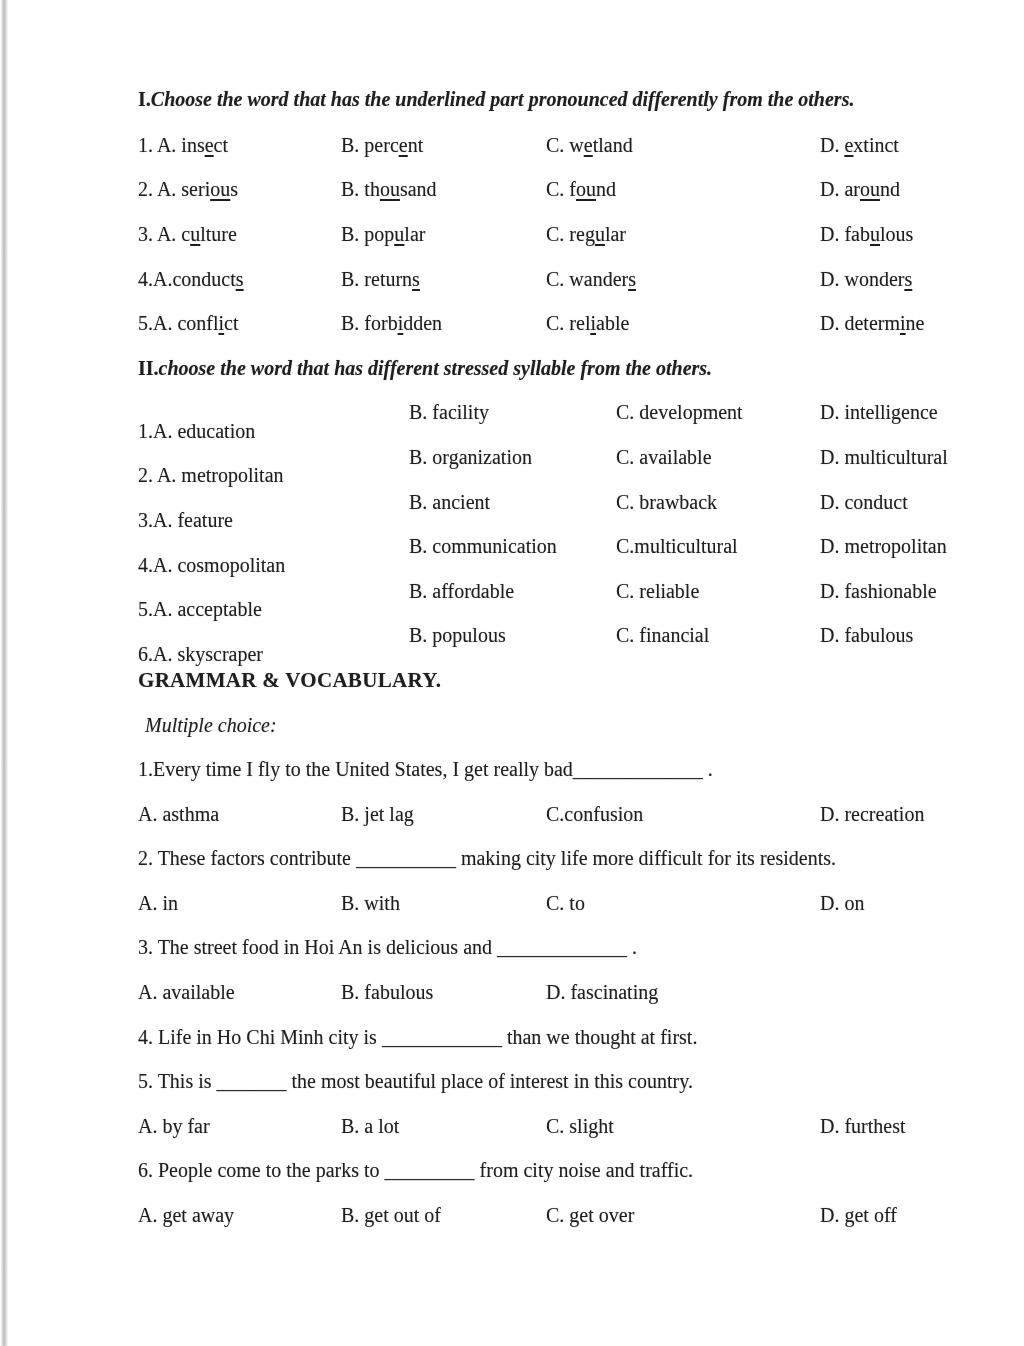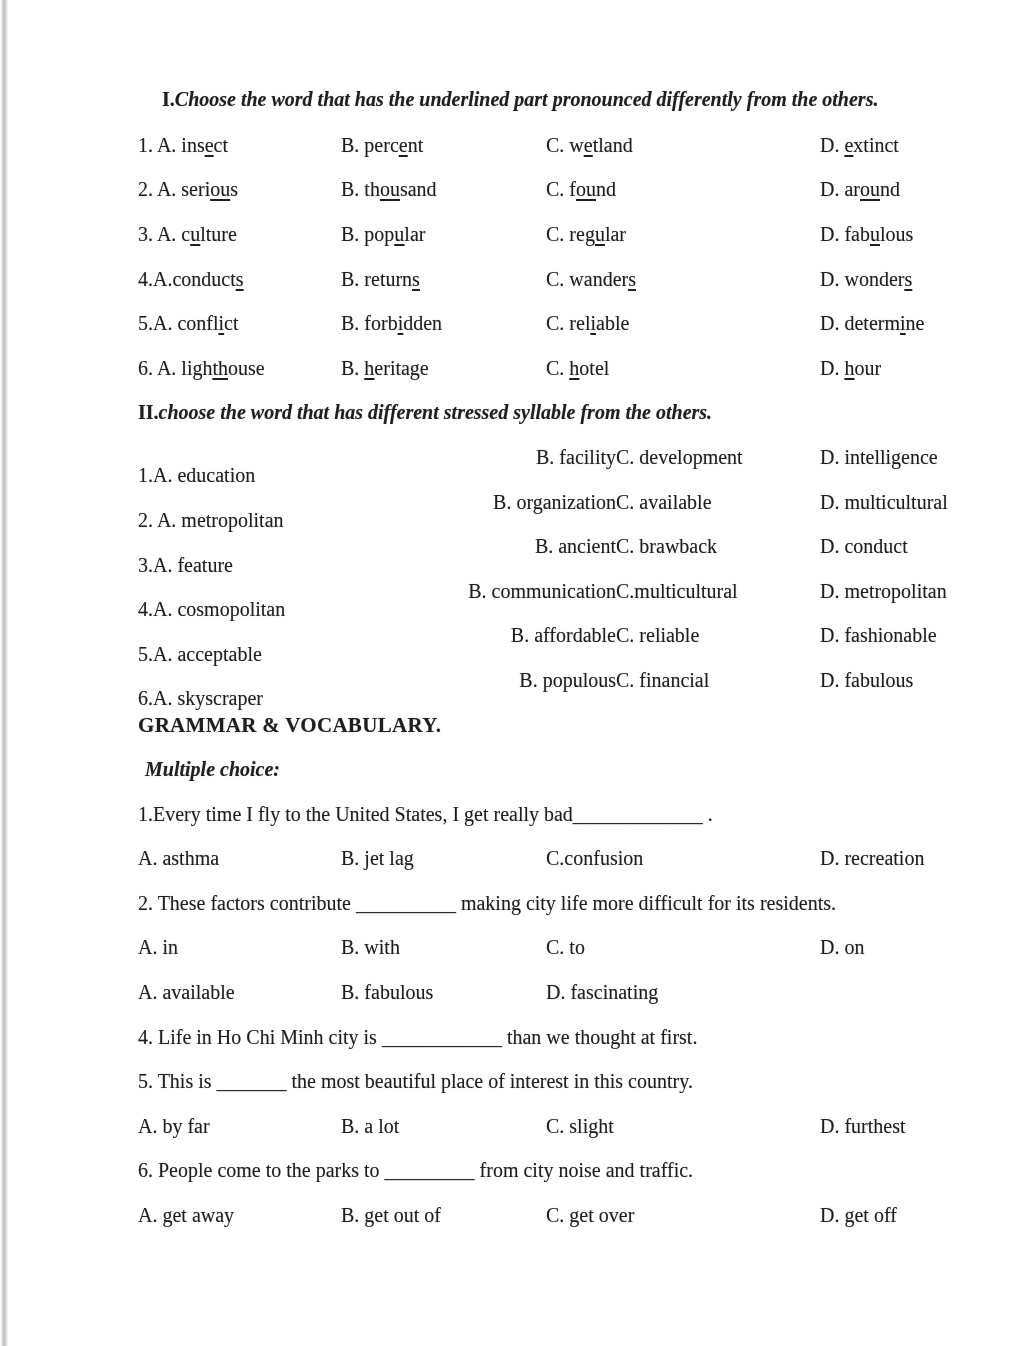--- a/index.html
+++ b/index.html
@@ -29,46 +29,45 @@
     top: 84px;
     width: 860px;
     font-size: 20px;
     text-shadow: 0 0 1px rgba(20,20,20,0.35);
   }
   .heading1 {
     font-weight: bold;
     line-height: 31px;
     max-width: 800px;
     margin-bottom: 8px;
-    margin-left: 24px;
   }
   .hnum { font-style: normal; }
   .htext { font-style: italic; }
   .row, .qline, .hline {
     height: 44.6px;
     display: flex;
     align-items: center;
     white-space: nowrap;
   }
   .hline { font-weight: bold; }
   .cell { display: inline-block; flex-shrink: 0; }
   .cell:last-child { flex-shrink: 1; }
   .s1 .c0 { min-width: 203px; }
   .s1 .c1 { min-width: 205px; }
   .s1 .c2 { min-width: 274px; }
   .s2 .c0 { min-width: 271px; margin-top: 37px; }
-  .s2 .c1 { min-width: 207px; text-align: right; }
+  .s2 .c1 { min-width: 207px; }
   .s2 .c2 { min-width: 204px; }
   .grammar-heading {
     font-weight: bold;
     font-size: 21px;
     letter-spacing: 0.3px;
   }
   .mc-heading {
-    font-weight: bold;
+    font-weight: normal;
     font-style: italic;
     padding-left: 7px;
     text-align: right;
   }
   u {
     text-underline-offset: 3px;
     text-decoration-thickness: 1.5px;
   }
 </style>
 </head>
@@ -104,26 +103,20 @@
         <span class="cell c1">B. return<u>s</u></span>
         <span class="cell c2">C. wander<u>s</u></span>
         <span class="cell c3">D. wonder<u>s</u></span>
       </div>
       <div class="row s1">
         <span class="cell c0">5.A. confl<u>i</u>ct</span>
         <span class="cell c1">B. forb<u>i</u>dden</span>
         <span class="cell c2">C. rel<u>i</u>able</span>
         <span class="cell c3">D. determ<u>i</u>ne</span>
       </div>
-      <div class="row s1">
-        <span class="cell c0">6. A. ligh<u>th</u>ouse</span>
-        <span class="cell c1">B. <u>h</u>eritage</span>
-        <span class="cell c2">C. <u>h</u>otel</span>
-        <span class="cell c3">D. <u>h</u>our</span>
-      </div>
     </div>
 
   <div class="hline">
       <span class="hnum">II.</span>
       <span class="htext"> choose the word that has different stressed syllable from the others.</span>
     </div>
 
   <div id="sec2-rows">
       <div class="row s2">
         <span class="cell c0">1.A. education</span>
@@ -175,20 +168,21 @@
         <span class="cell c2">C.confusion</span>
         <span class="cell c3">D. recreation</span>
       </div>
       <div class="qline">2. These factors contribute __________ making city life more difficult for its residents.</div>
       <div class="row s1">
         <span class="cell c0">A. in</span>
         <span class="cell c1">B. with</span>
         <span class="cell c2">C. to</span>
         <span class="cell c3">D. on</span>
       </div>
+      <div class="qline">3. The street food in Hoi An is delicious and _____________ .</div>
       <div class="row s1">
         <span class="cell c0">A. available</span>
         <span class="cell c1">B. fabulous</span>
         <span class="cell c3">D. fascinating</span>
       </div>
       <div class="qline">4. Life in Ho Chi Minh city is ____________ than we thought at first.</div>
       <div class="qline">5. This is _______ the most beautiful place of interest in this country.</div>
       <div class="row s1">
         <span class="cell c0">A. by far</span>
         <span class="cell c1">B. a lot</span>

